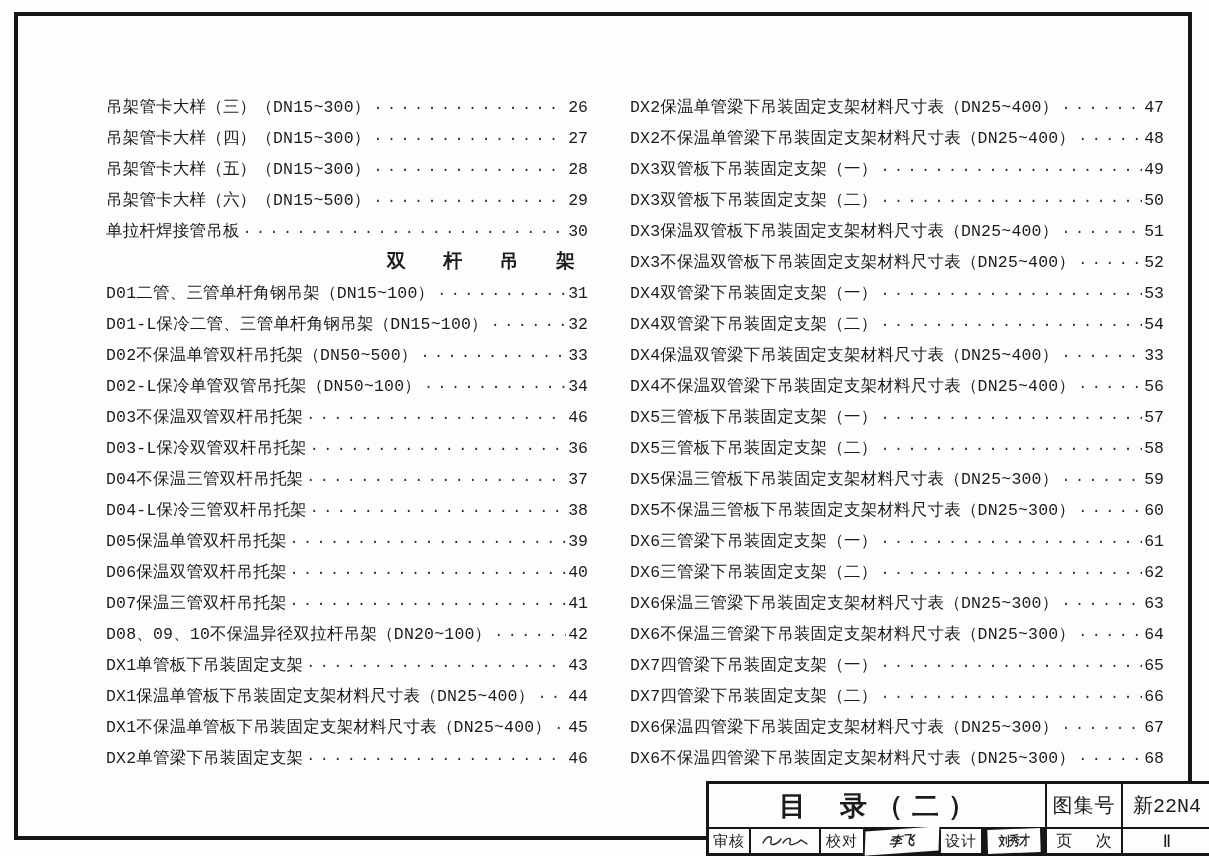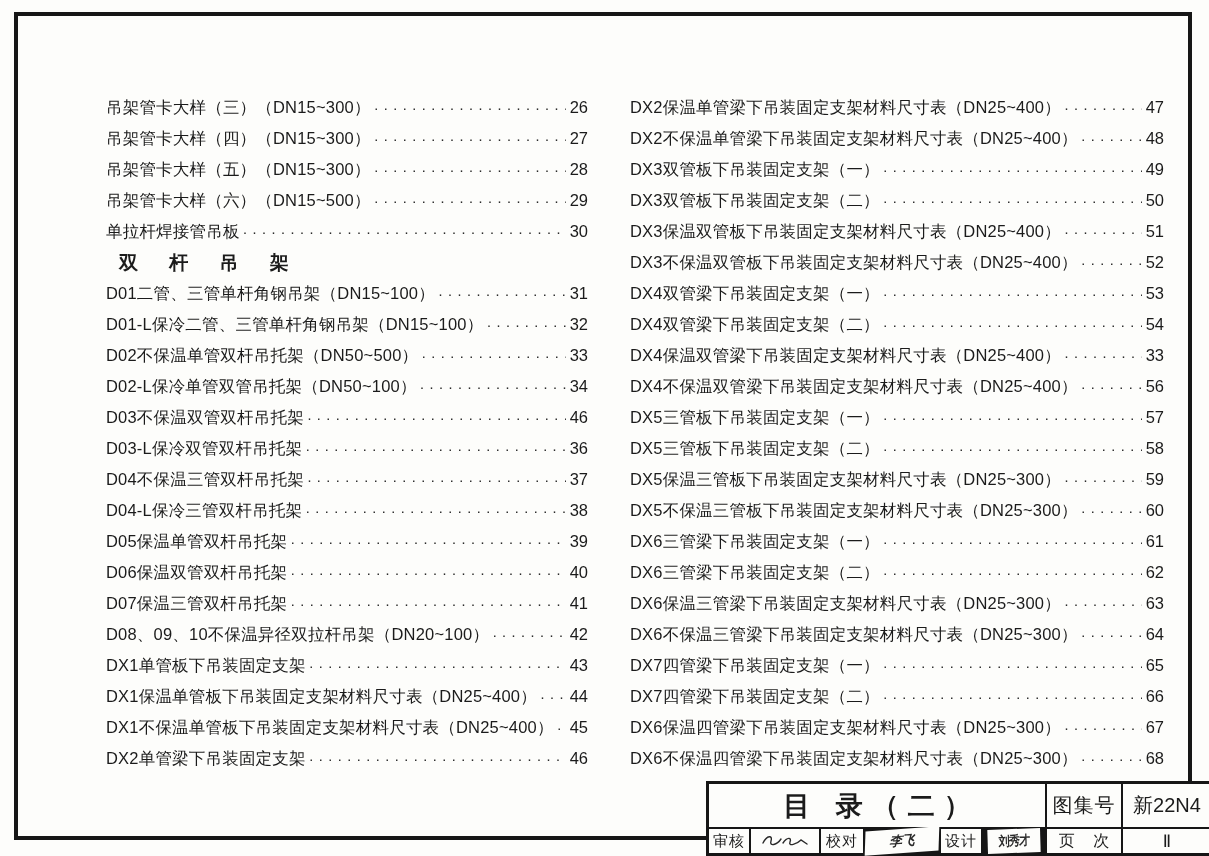--- a/index.html
+++ b/index.html
@@ -1,19 +1,19 @@
 <!DOCTYPE html>
 <html><head>
 <meta charset="utf-8">
 <style>
   html,body { margin:0; padding:0; background:#ffffff; }
   .sheet {
     position:relative; width:1209px; height:856px;
     background:#fdfdfb; overflow:hidden;
-    font-family:Liberation Sans, sans-serif; color:#1b1b1b;
+    font-family:Liberation Mono, monospace; color:#1b1b1b;
   }
   .frame {
     position:absolute; left:14px; top:12px; width:1178px; height:828px;
     border:4px solid #161616; box-sizing:border-box;
   }
   .col { position:absolute; top:76px; }
   .col-left  { left:88px;  width:482px; }
   .col-right { left:612px; width:534px; }
   .toc-row {
     display:flex; align-items:baseline;
@@ -22,21 +22,21 @@
   .toc-title { white-space:nowrap; letter-spacing:0.2px; }
   .leader {
     flex:1 1 auto; min-width:0; overflow:hidden; white-space:nowrap;
     padding:0 3px; letter-spacing:4.5px; font-size:15px; color:#2b2b2b;
   }
   .leader::after {
     content:"································································································································";
   }
   .toc-page { white-space:nowrap; min-width:22px; text-align:right; font-size:16.5px; }
   .section-header {
-    height:31px; line-height:31px; text-align:left;
+    height:31px; line-height:31px; text-align:right;
     font-size:19px; font-weight:700; letter-spacing:13px; text-indent:13px;
   }
   .title-block {
     position:absolute; left:688px; top:765px; width:508px; height:75px;
     box-sizing:border-box; border:3px solid #161616; background:#161616;
     display:grid;
     grid-template-columns:40px 68px 42px 74px 40px 62px 74px 1fr;
     grid-template-rows:1fr 24px;
     gap:2px;
   }

